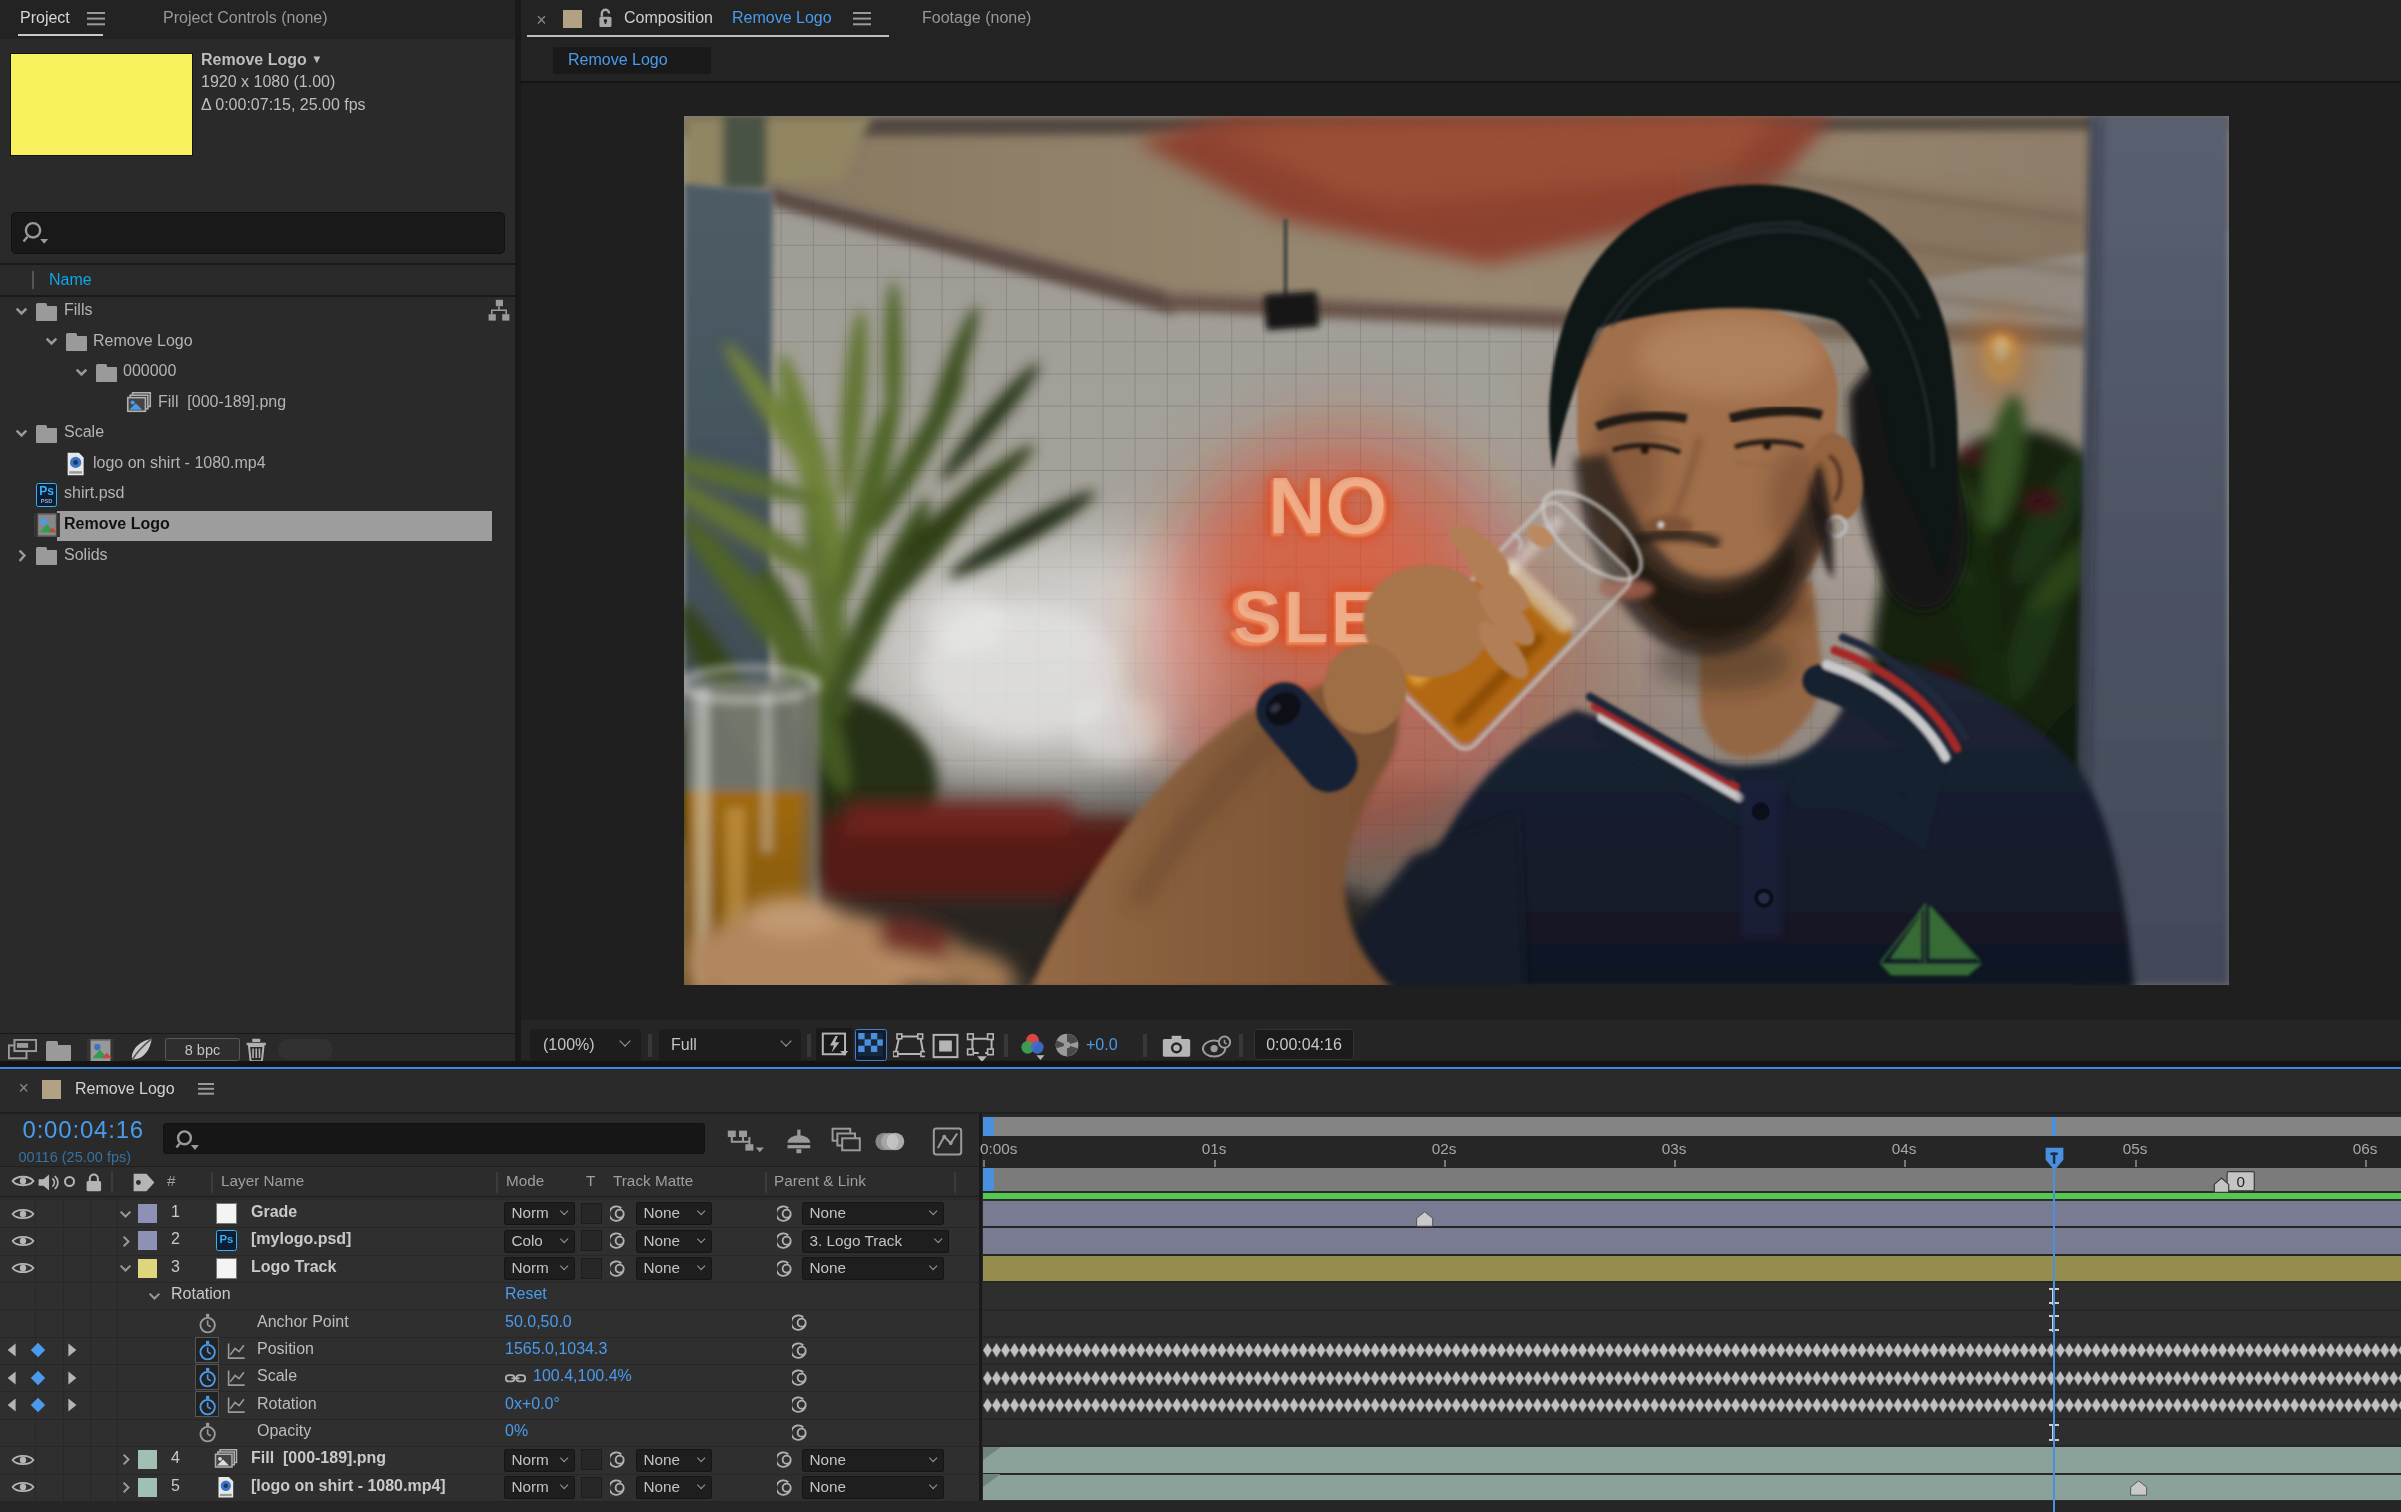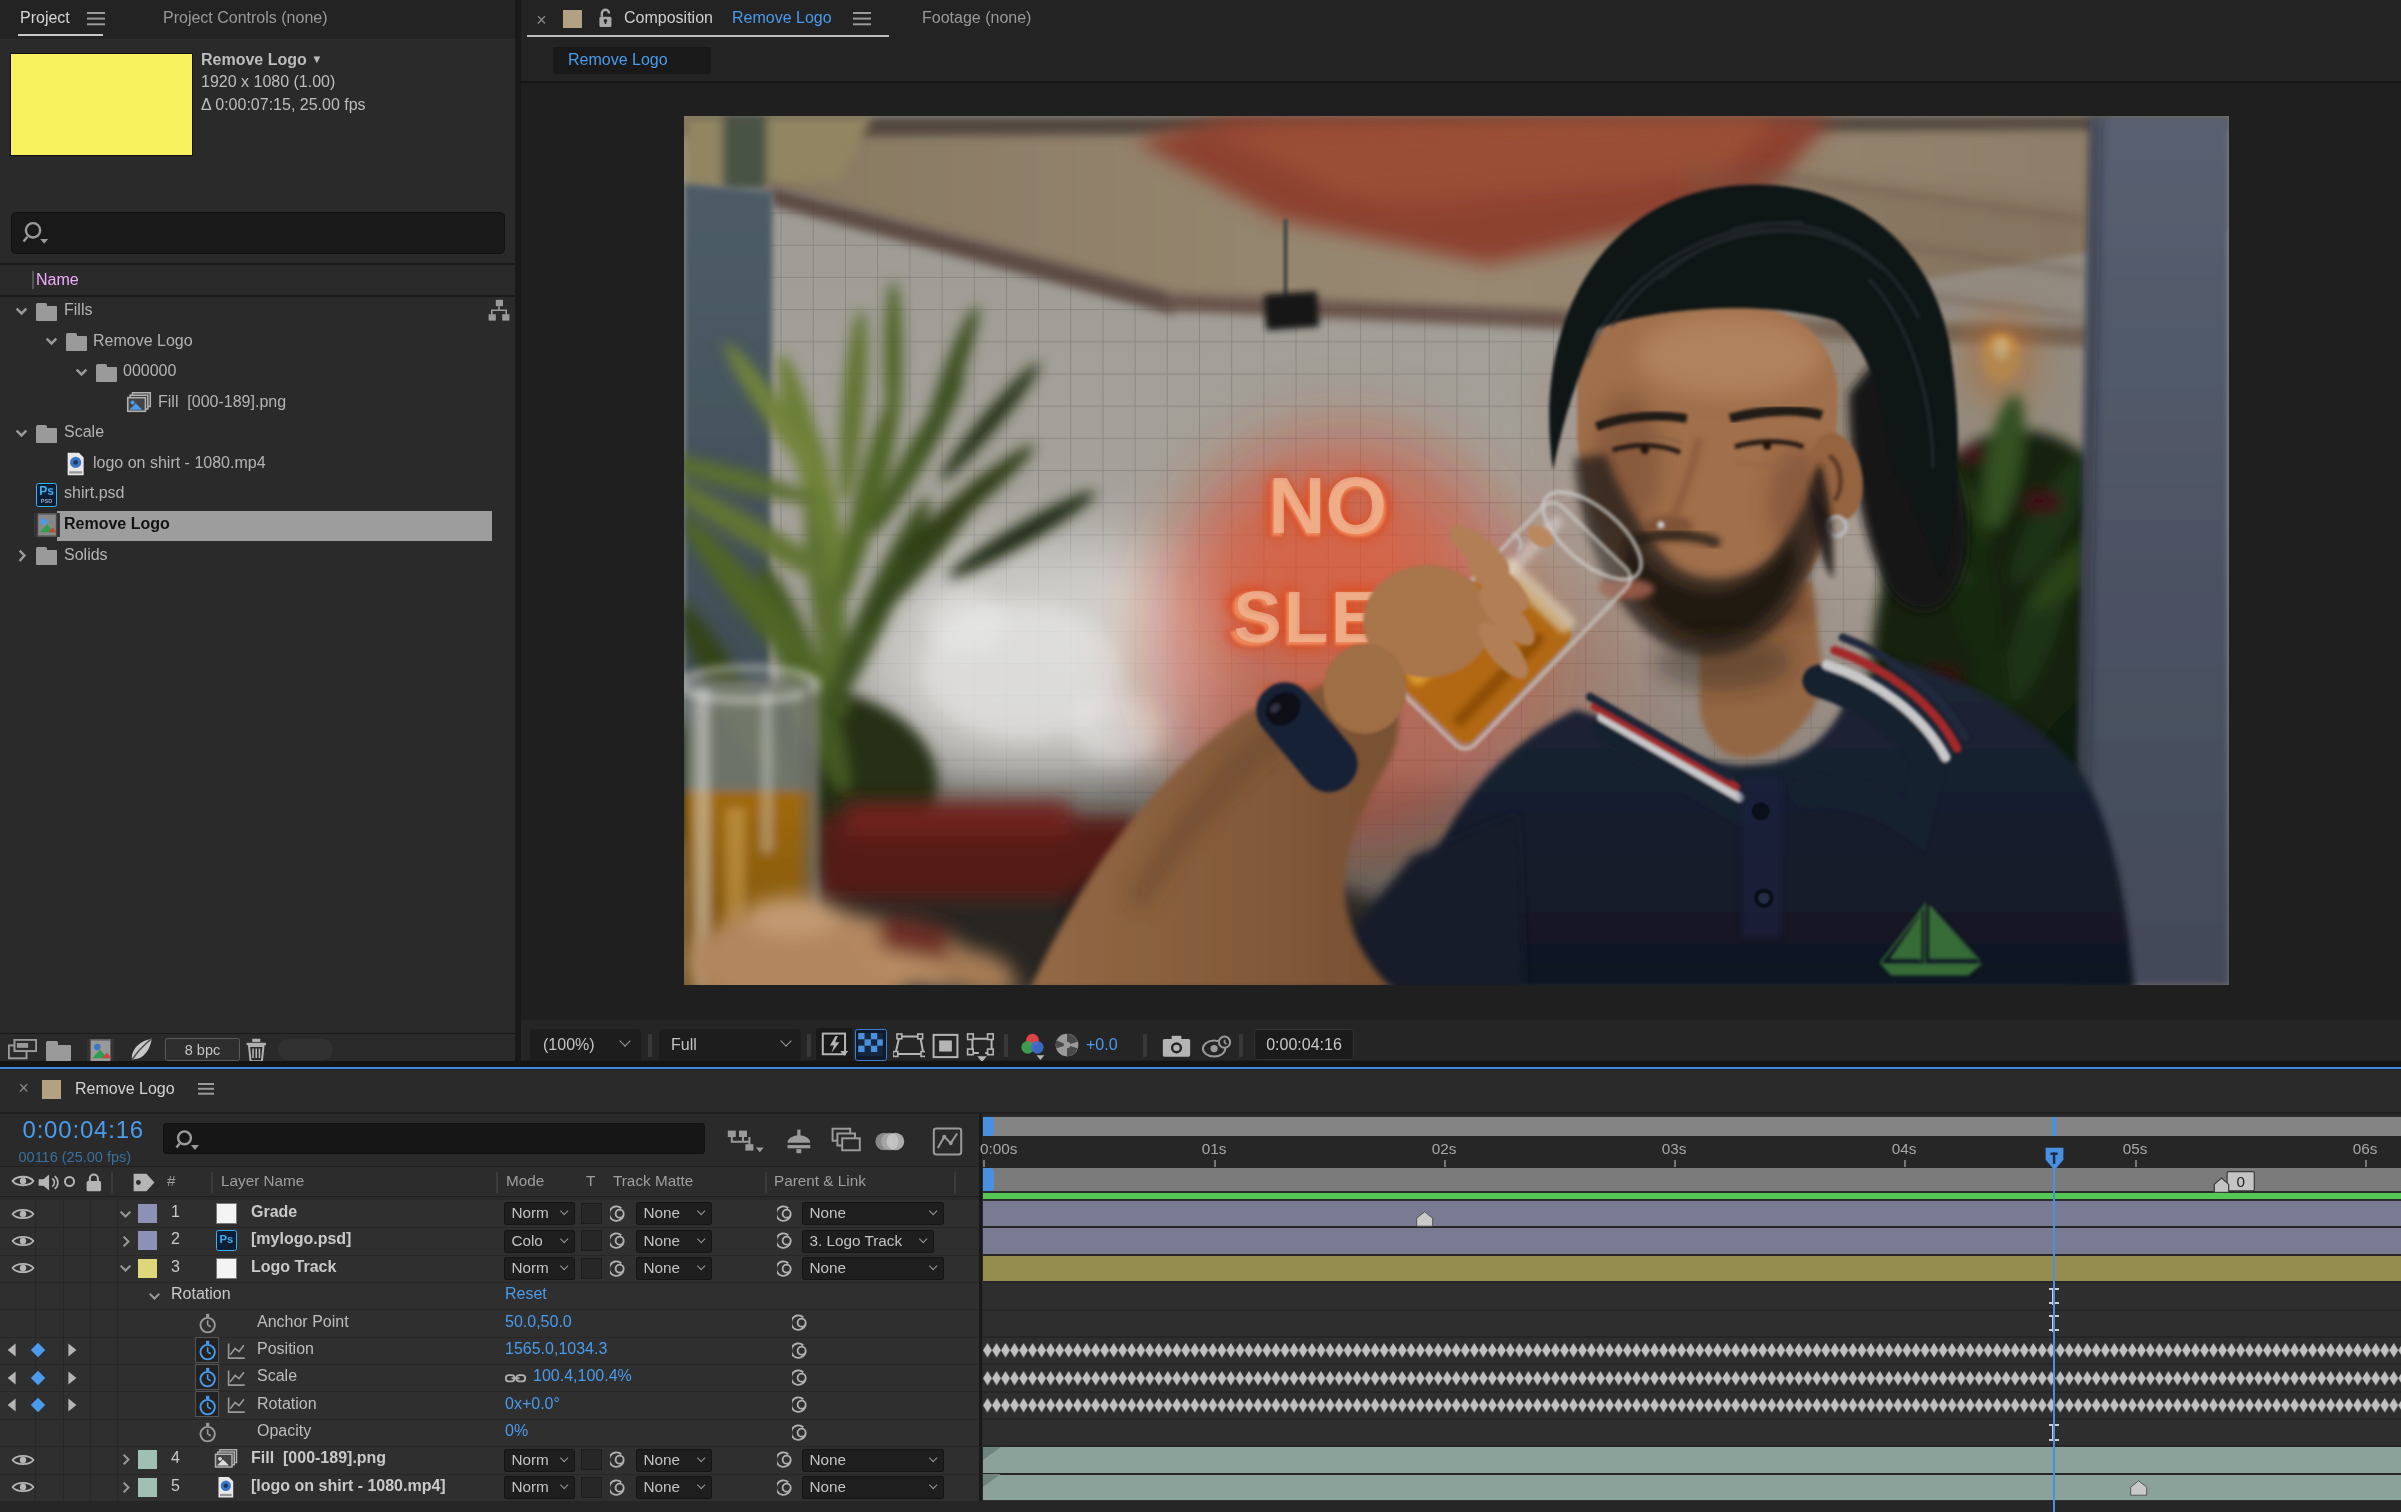--- a/index.html
+++ b/index.html
@@ -28,21 +28,21 @@
   <div class="abs txt" style="left:201px;top:96px;color:#bdbdbd">Δ 0:00:07:15, 25.00 fps</div>
 
   <div class="abs" style="left:10.5px;top:212px;width:494px;height:42px;background:#191919;border:0.8px solid #111;border-radius:4.8px"></div>
   <svg class="abs" style="left:21px;top:220px" width="32" height="27" viewBox="0 0 40 34">
       <circle cx="15" cy="13" r="9" fill="none" stroke="#9a9a9a" stroke-width="3"></circle>
       <line x1="8" y1="21" x2="3" y2="27" stroke="#9a9a9a" stroke-width="3"></line>
       <polygon points="24,24 34,24 29,30" fill="#9a9a9a"></polygon>
     </svg>
   <div class="abs" style="left:0;top:263px;width:515px;height:1.6px;background:#191919"></div>
   <div class="abs" style="left:32px;top:271px;width:1.6px;height:17.7px;background:#555"></div>
-  <div class="abs txt" style="left:36px;top:271px;color:#f0abfc">Name</div>
+  <div class="abs txt" style="left:49px;top:271px;color:#0ea5e9">Name</div>
   <div class="abs" style="left:0;top:295px;width:515px;height:1.6px;background:#191919"></div>
   <div class="abs" style="left:4px;top:0;width:515px;height:876px">
 <svg class="abs" style="left:11.3px;top:307px" width="13" height="8.9" viewBox="0 0 16 11">
         <polyline points="2,2 8,8 14,2" fill="none" stroke="#9a9a9a" stroke-width="3"></polyline>
       </svg>
 <div class="abs" style="left:32px;top:303px;width:11.3px;height:4.8px;background:#9a9a9a;border-radius:1.6px 1.6px 0 0"></div>
       <div class="abs" style="left:32px;top:306px;width:21px;height:14.5px;background:#9a9a9a;border-radius:0.8px"></div>
 <div class="abs txt" style="left:60px;top:301px;color:#b4b4b4">Fills</div>
 <svg class="abs" style="left:41px;top:337px" width="13" height="8.9" viewBox="0 0 16 11">
         <polyline points="2,2 8,8 14,2" fill="none" stroke="#9a9a9a" stroke-width="3"></polyline>
@@ -373,21 +373,21 @@
 <svg class="abs" style="left:610px;top:1231px" width="19.3" height="19.3" viewBox="0 0 24 24">
     <path d="M12 7 a5 5 0 1 1 -5 5 a5 5 0 1 1 10 0 a9 9 0 1 1 -3 -6.7" fill="none" stroke="#b0b0b0" stroke-width="2.3"></path>
   </svg>
 <div class="dd" style="left:636px;top:1230px;width:76px;height:22.5px">
     <span style="overflow:hidden">None</span>
     <span class="chev" style="width:6.4px;height:6.4px;border-width:1.6px;margin-top:-3.2px"></span>
   </div>
 <svg class="abs" style="left:777px;top:1231px" width="19.3" height="19.3" viewBox="0 0 24 24">
     <path d="M12 7 a5 5 0 1 1 -5 5 a5 5 0 1 1 10 0 a9 9 0 1 1 -3 -6.7" fill="none" stroke="#b0b0b0" stroke-width="2.3"></path>
   </svg>
-<div class="dd" style="left:802px;top:1230px;width:132px;height:22.5px">
+<div class="dd" style="left:802px;top:1230px;width:147px;height:22.5px">
     <span style="overflow:hidden">3. Logo Track</span>
     <span class="chev" style="width:6.4px;height:6.4px;border-width:1.6px;margin-top:-3.2px"></span>
   </div>
 <svg class="abs" style="left:11.3px;top:1260px" width="24" height="16" viewBox="0 0 30 20">
     <path d="M2 10 C7 3 23 3 28 10 C23 17 7 17 2 10 Z" fill="none" stroke="#b5b5b5" stroke-width="2.2"></path>
     <circle cx="15" cy="10" r="4" fill="#b5b5b5"></circle>
   </svg>
 <svg class="abs" style="left:119px;top:1264px" width="13" height="8.9" viewBox="0 0 16 11">
     <polyline points="2,2 8,8 14,2" fill="none" stroke="#9a9a9a" stroke-width="2.5"></polyline>
   </svg>

